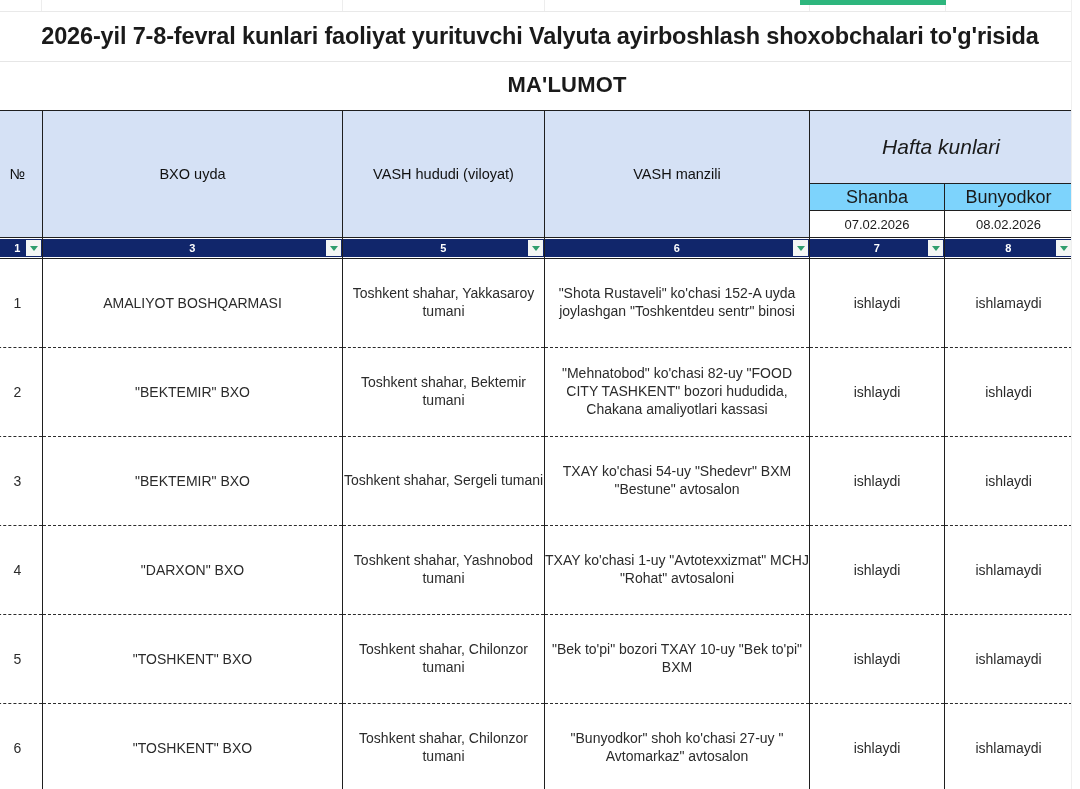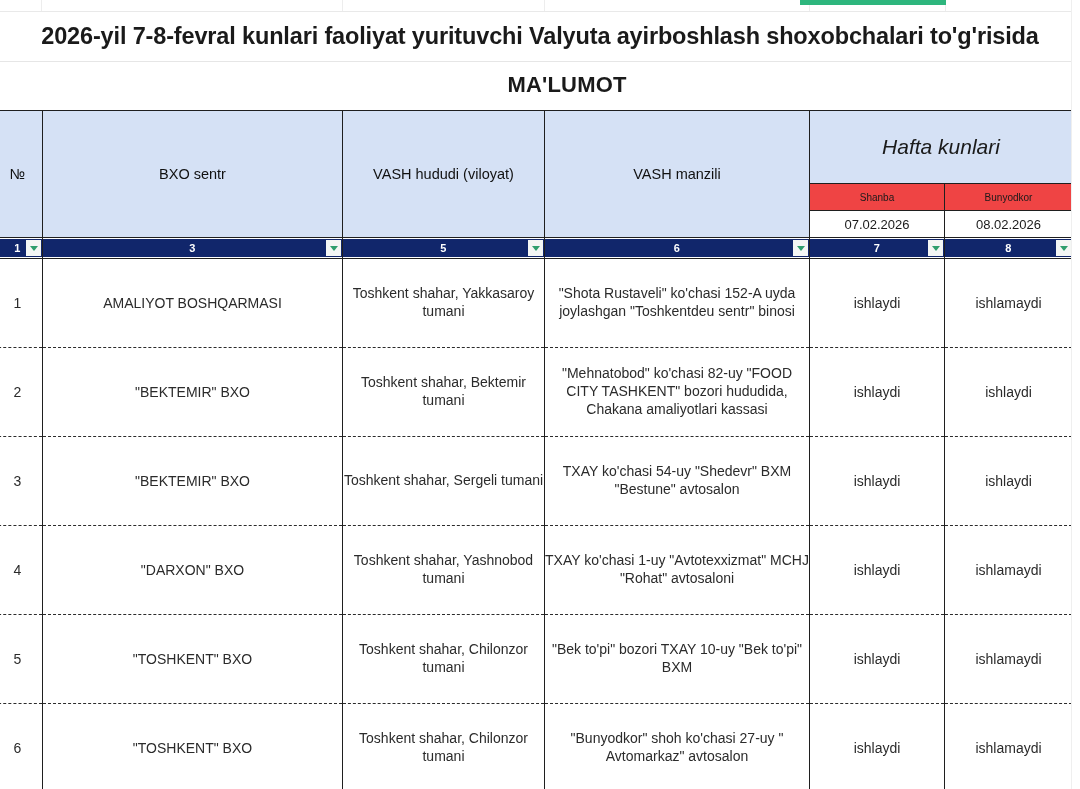--- a/index.html
+++ b/index.html
@@ -103,22 +103,22 @@
   }
 
   
   .hdr {
     background: #d5e1f5;
     font-size: 14.5px;
     color: #111111;
     height: 124px;
   }
   .hdr-sub {
-    background: #ef4444;
-    font-size: 10px;
+    background: #7dd3fc;
+    font-size: 18px;
     height: 26px;
   }
   .hdr-group {
     background: #d5e1f5;
     font-size: 21px;
     font-style: italic;
     height: 72px;
   }
   .hdr-date {
     background: #ffffff;
@@ -217,21 +217,21 @@
         <col style="width:300px">
         <col style="width:202px">
     <col style="width:265px">
         <col style="width:135px">
         <col style="width:128px">
   </colgroup>
 
   <tbody>
         <tr>
     <th class="hdr" rowspan="3">№</th>
-    <th class="hdr" rowspan="3">BXO sentr</th>
+    <th class="hdr" rowspan="3">BXO uyda</th>
     <th class="hdr" rowspan="3">VASH hududi (viloyat)</th>
     <th class="hdr" rowspan="3">VASH manzili</th>
     <th class="hdr-group" colspan="2">Hafta kunlari</th>
   </tr>
   <tr>
     <th class="hdr-sub">Shanba</th>
     <th class="hdr-sub">Bunyodkor</th>
   </tr>
   <tr>
     <th class="hdr-date">07.02.2026</th>

